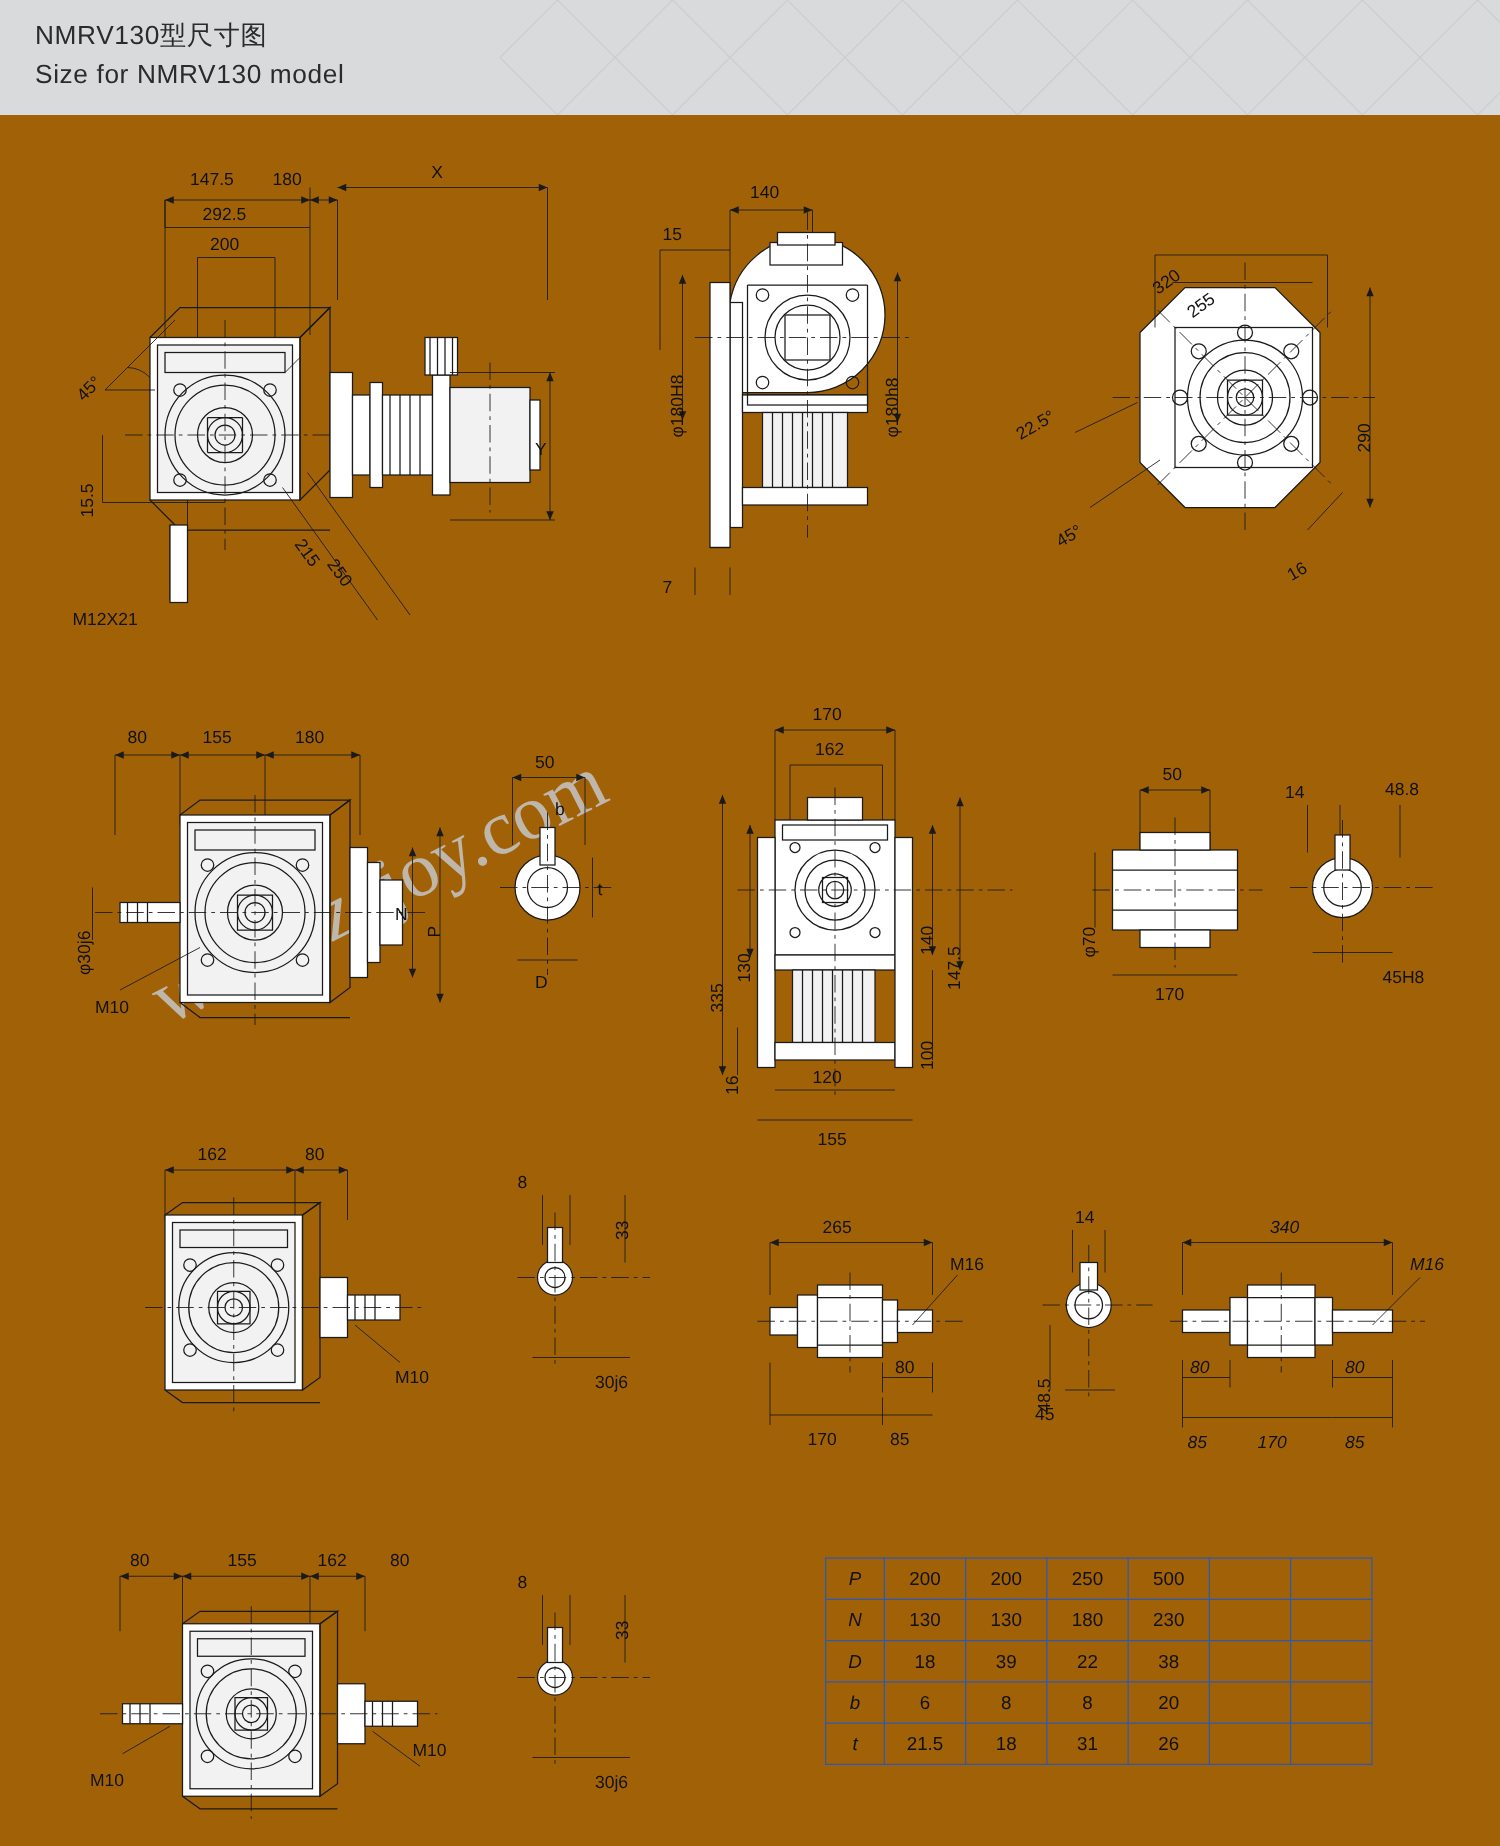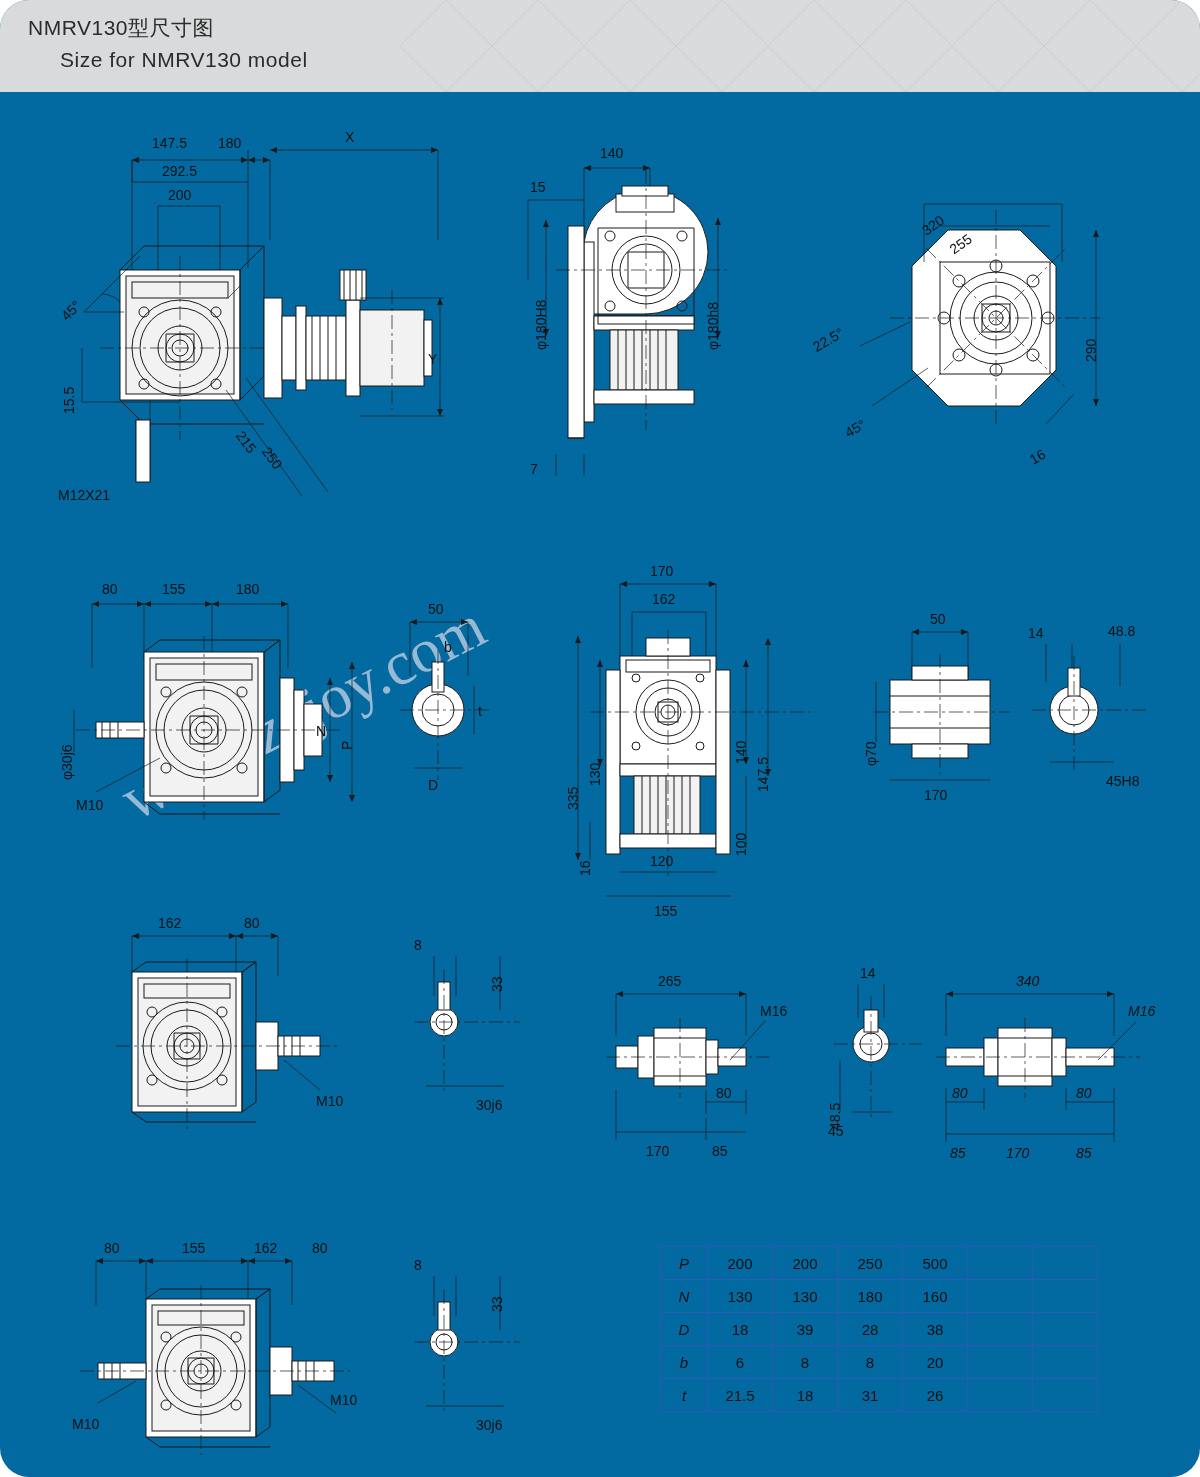--- a/index.html
+++ b/index.html
@@ -1,24 +1,24 @@
 <!DOCTYPE html>
 <html><head>
 <meta charset="utf-8">
 <style>
   html,body{margin:0;padding:0;background:#fff;}
   body{font-family:"Liberation Sans", sans-serif;color:#111;}
-  #page{position:relative;width:1200px;height:1477px;overflow:hidden;background:#0369a1;border-radius:29px;}
+  #page{position:relative;width:1200px;height:1477px;overflow:hidden;background:#a16207;}
 
   
   .header{position:absolute;left:0;top:0;width:1200px;height:92px;
           background:#d9dadb;overflow:hidden;}
   .header .diamonds{position:absolute;right:0;top:0;width:760px;height:92px;opacity:.55;}
   .header .ttl{position:absolute;left:28px;top:14px;font-size:21px;color:#2b2b2b;letter-spacing:.5px;}
-  .header .ttl2{position:absolute;left:28px;top:48px;font-size:21px;color:#2b2b2b;letter-spacing:.5px;margin-left:32px;}
+  .header .ttl2{position:absolute;left:28px;top:48px;font-size:21px;color:#2b2b2b;letter-spacing:.5px;}
 
   
   .blk{position:absolute;}
   svg{display:block;overflow:visible;}
   .ln{stroke:#1a1a1a;stroke-width:1;fill:none;}
   .thin{stroke:#1a1a1a;stroke-width:.7;fill:none;}
   .ctr{stroke:#1a1a1a;stroke-width:.7;fill:none;stroke-dasharray:14 4 3 4;}
   .dim{stroke:#1a1a1a;stroke-width:.7;fill:none;}
   .fillw{fill:#ffffff;}
   .filll{fill:#f2f2f2;}
@@ -844,29 +844,29 @@
         <td>250</td>
         <td>500</td>
         <td></td>
         <td></td>
       </tr>
       <tr>
         <td class="k">N</td>
         <td>130</td>
         <td>130</td>
         <td>180</td>
-        <td>160</td>
+        <td>230</td>
         <td></td>
         <td></td>
       </tr>
       <tr>
         <td class="k">D</td>
         <td>18</td>
         <td>39</td>
-        <td>28</td>
+        <td>22</td>
         <td>38</td>
         <td></td>
         <td></td>
       </tr>
       <tr>
         <td class="k">b</td>
         <td>6</td>
         <td>8</td>
         <td>8</td>
         <td>20</td>

